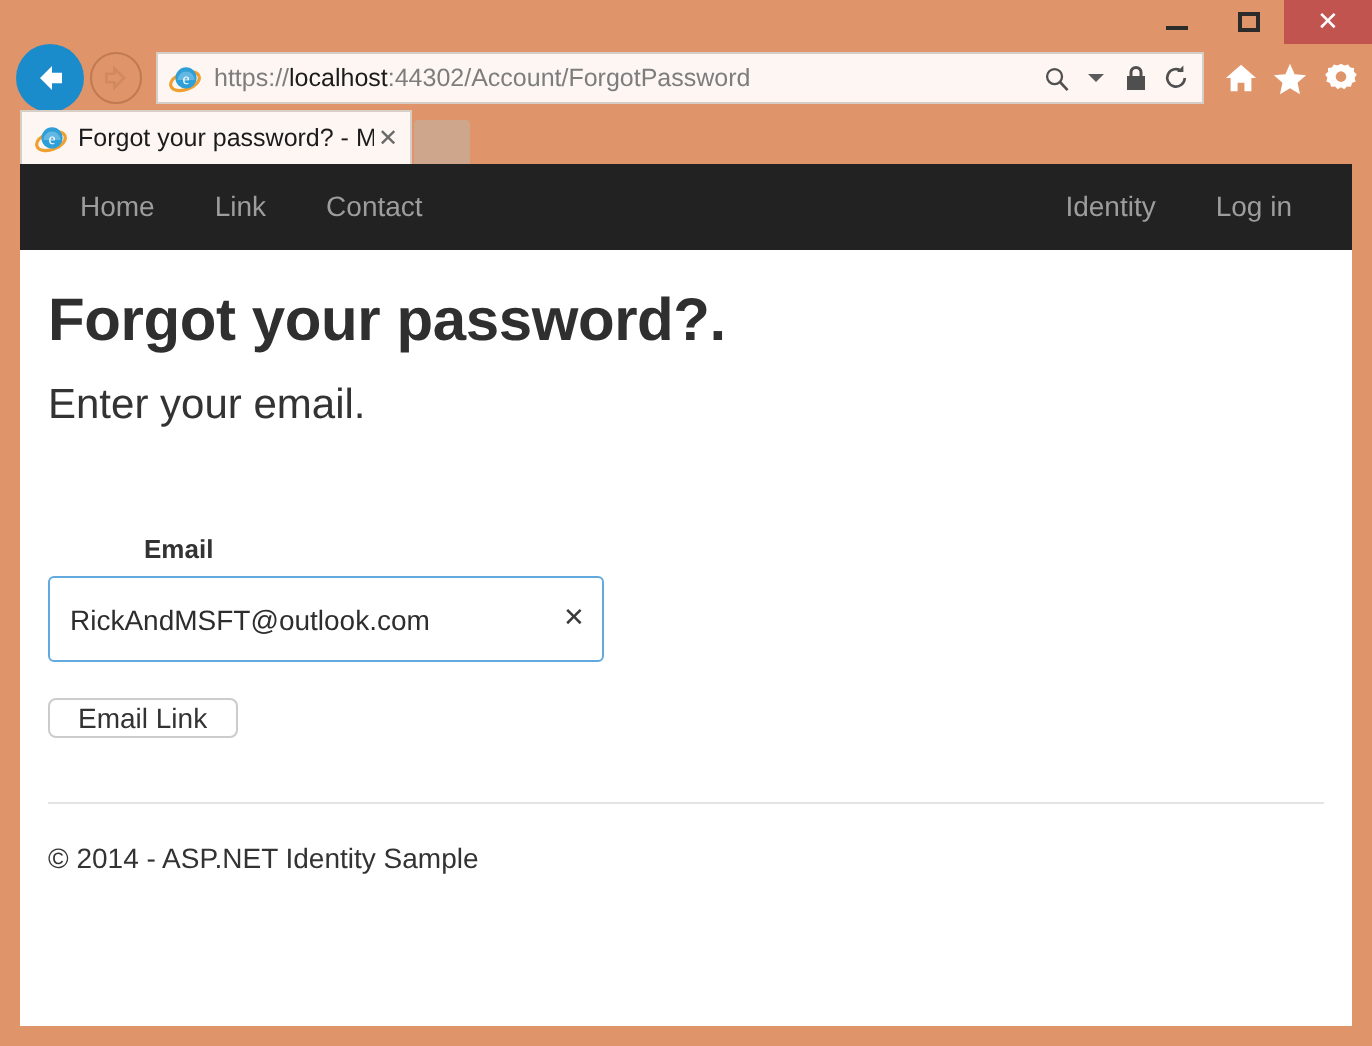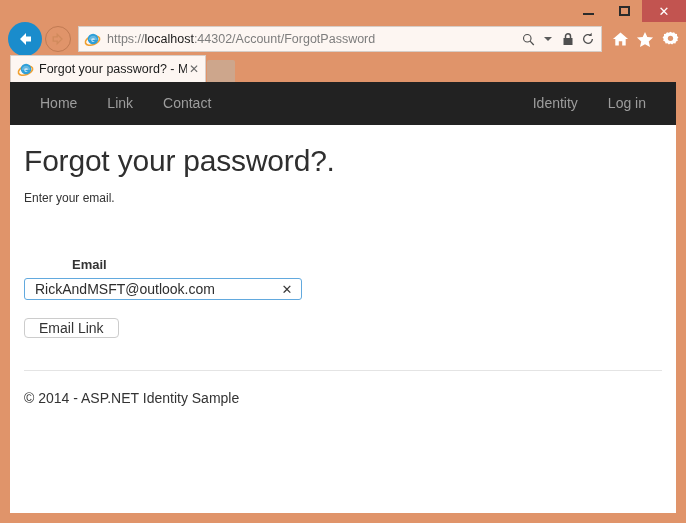--- a/index.html
+++ b/index.html
@@ -243,45 +243,45 @@
   }
 
   
   .content {
     padding: 0 14px;
   }
   .page-title {
     font-size: 30px;
     color: #2f2f2f;
     margin: 19px 0 0 0;
-    font-weight: normal;
+    font-weight: bold;
     letter-spacing: -0.2px;
   }
   .page-subtitle {
-    font-size: 12px;
+    font-size: 21px;
     color: #333333;
     margin: 13px 0 0 0;
     font-weight: normal;
   }
   .field-label {
     display: block;
     font-size: 13px;
     font-weight: bold;
     color: #333333;
     margin-top: 52px;
     margin-bottom: 6px;
     padding-left: 48px;
   }
   .input-wrap {
     position: relative;
     width: 278px;
   }
   .email-input {
     width: 278px;
-    height: 22px;
+    height: 43px;
     box-sizing: border-box;
     border: 1px solid #62a9de;
     border-radius: 3px;
     padding: 4px 26px 4px 10px;
     font-size: 14px;
     color: #2d2d2d;
     font-family: "Liberation Sans", sans-serif;
     outline: none;
     background: #ffffff;
   }

